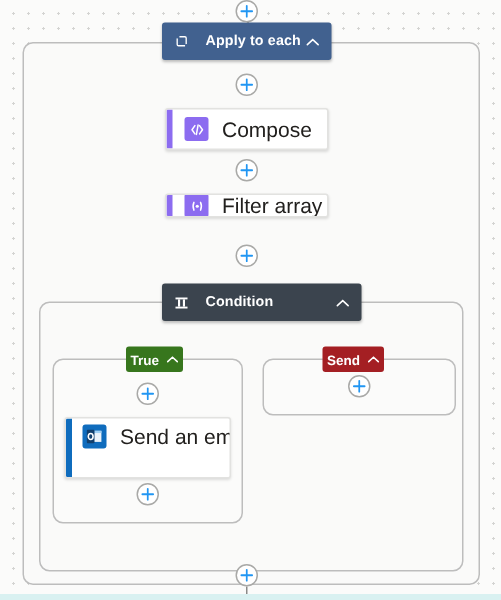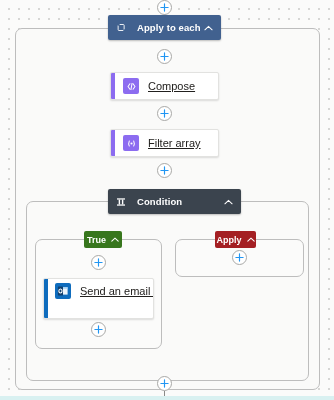--- a/index.html
+++ b/index.html
@@ -106,28 +106,27 @@
     padding-left: 8px;
   }
   .card-icon {
     width: 16px; height: 16px;
     flex: 0 0 16px;
     border-radius: 2px;
     display: flex; align-items: center; justify-content: center;
   }
   .card-title {
     margin-left: 9px;
-    font-size: 11px;
+    font-size: 14px;
     color: #22201e;
     white-space: nowrap;
-    text-decoration: underline;
   }
 
   #compose-card { left: 110px; top: 72px;  width: 109px; height: 28px; }
-  #filter-card  { left: 110px; top: 129px; width: 109px; height: 28px; }
+  #filter-card  { left: 110px; top: 129px; width: 109px; height: 16px; }
 
   #email-card {
     left: 43px; top: 278px; width: 111px; height: 41px;
     flex-direction: row;
   }
   #email-card .card-body {
     flex-direction: column;
     align-items: stretch;
     padding-left: 0;
   }
@@ -309,21 +308,21 @@
   <div class="branch-tag" id="true-tag">
     <span>True</span>
     <span class="tag-chev">
       <svg width="8" height="5" viewBox="0 0 10 6">
         <path d="M1,5 L5,1.3 L9,5" fill="none" stroke="#ffffff" stroke-width="1.3" stroke-linecap="round"></path>
       </svg>
     </span>
   </div>
 
   <div class="branch-tag" id="false-tag">
-    <span>Apply</span>
+    <span>Send</span>
     <span class="tag-chev">
       <svg width="8" height="5" viewBox="0 0 10 6">
         <path d="M1,5 L5,1.3 L9,5" fill="none" stroke="#ffffff" stroke-width="1.3" stroke-linecap="round"></path>
       </svg>
     </span>
   </div>
 
   <div class="action-card" id="email-card">
     <div class="accent-bar" style="background:#0f6cbd"></div>
     <div class="card-body">

